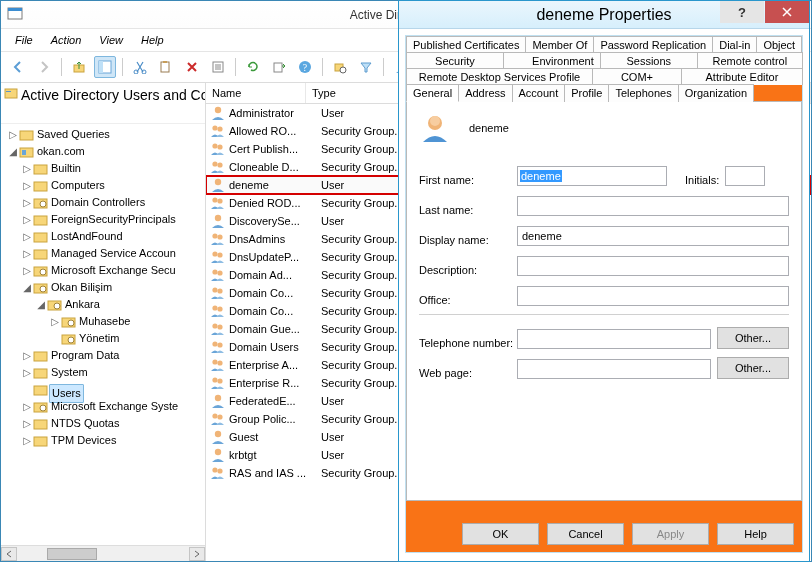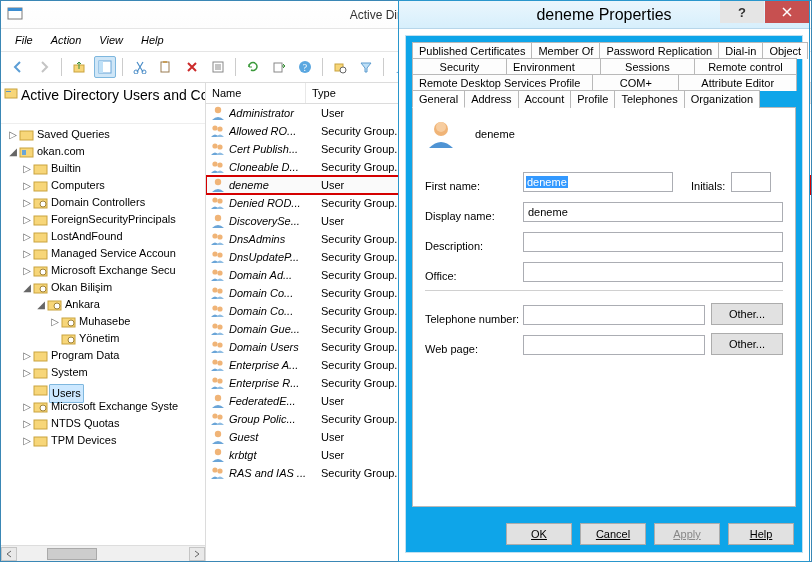--- a/index.html
+++ b/index.html
@@ -34,51 +34,51 @@
   .scrollbar-h .arr:last-child{margin-left:auto;}
 
   .list-panel { flex:1; position:relative;}
   .list-header { display:flex; background:#fff; border-bottom:1px solid #dcdcdc;}
   .list-header .col { padding:4px 6px; border-right:1px solid #e8e8e8;}
   .col-name{width:100px;}
   .col-type{flex:1;}
   .list-body { overflow:hidden;}
   .row { display:flex; align-items:center; height:18px; padding-left:4px;}
   .row .rico{width:16px;height:16px;margin-right:3px;flex:0 0 16px;}
-  .row .rname{width:92px; white-space:nowrap;overflow:hidden;text-overflow:ellipsis;font-style:italic;}
+  .row .rname{width:92px; white-space:nowrap;overflow:hidden;text-overflow:ellipsis;}
   .row .rtype{flex:1; white-space:nowrap;overflow:hidden;}
   .row.sel { outline:2px solid #d40000; outline-offset:-1px; background:#fafafa;}
 
   
   .dialog { position:absolute; left:398px; top:0; width:412px; height:562px; background:#fff; border:1px solid #2996cc; z-index:10;}
   .dlg-titlebar { height:28px; background:linear-gradient(#eaf6fd,#d7effc); border-bottom:1px solid #b7d6ea; display:flex; align-items:center; position:relative;}
   .dlg-title{ flex:1; text-align:center; font-size:16px; color:#000;}
   .dlg-btns{ position:absolute; right:0; top:0; display:flex;}
   .dlg-btn{ width:44px;height:22px; display:flex;align-items:center;justify-content:center; background:#e5e5e5; margin-left:1px;}
   .dlg-btn.help{background:#e5e5e5;}
   .dlg-btn.close{ background:#c75050; color:#fff;}
-  .dlg-inner{ border:1px solid #c0e0f0; margin:6px; background:#0ea5e9; height:calc(100% - 42px); padding:6px; position:relative;}
+  .dlg-inner{ border:1px solid #c0e0f0; margin:6px; background:#f97316; height:calc(100% - 42px); position:relative;}
   .tabstrip{ }
   .tabrow{ display:flex;}
   .tab{ font-size:11px; padding:2px 6px; border:1px solid #b9b9b9; background:#fdfdfd; border-bottom:none; margin-right:-1px; margin-bottom:-1px; position:relative; white-space:nowrap;}
   .tab.active{ background:#fff; z-index:2; border-bottom:1px solid #fff;}
   .tabs-panel{ border:1px solid #b9b9b9; background:#fff; height:400px; padding:10px 12px;}
   .user-head{ display:flex; align-items:center; gap:18px; margin-bottom:14px;}
   .user-head .uico{width:32px;height:32px;}
   .frow{ display:flex; align-items:flex-end; margin-bottom:8px; min-height:22px;}
   .frow label{ width:98px; font-size:11px;}
   .frow input[type=text]{ border:1px solid #abadb3; height:20px; padding:1px 4px; font-size:11px; font-family:inherit;}
   .inp-f{ flex:1;}
   .inp-s{ width:40px;}
   .hr{ border:0;border-top:1px solid #d0d0d0; margin:8px 0 12px;}
   .btn{ width:72px;height:22px;background:#e1e1e1;border:1px solid #acacac;font-size:11px;font-family:inherit;}
   .btn:disabled{color:#888;}
   .sel-text{ background:#3399ff; color:#fff; padding:0 1px;}
   .dlg-buttons{ position:absolute; bottom:-1px; right:8px; display:flex; gap:8px; padding:8px 0;}
-  .dlg-buttons .btn{width:66px;text-decoration:underline;}
+  .dlg-buttons .btn{width:77px;}
 </style>
 </head>
 <body>
 
 <div class="root">
 
   <div class="main-window">
     <div class="main-titlebar">
       <span class="ico">
         <svg viewBox="0 0 16 16">
@@ -672,26 +672,26 @@
       <div class="tabstrip">
         <div class="tabrow">
           <div class="tab">Published Certificates</div>
           <div class="tab">Member Of</div>
           <div class="tab">Password Replication</div>
           <div class="tab">Dial-in</div>
           <div class="tab">Object</div>
         </div>
         <div class="tabrow">
           <div class="tab" style="flex:1;text-align:center">Security</div>
-          <div class="tab" style="flex:1;text-align:left">Environment</div>
+          <div class="tab" style="flex:1;text-align:right">Environment</div>
           <div class="tab" style="flex:1;text-align:center">Sessions</div>
           <div class="tab" style="flex:1.1;text-align:center">Remote control</div>
         </div>
         <div class="tabrow">
-          <div class="tab" style="flex:1.6;text-align:left">Remote Desktop Services Profile</div>
+          <div class="tab" style="flex:1.6;text-align:center">Remote Desktop Services Profile</div>
           <div class="tab" style="flex:0.7;text-align:center">COM+</div>
           <div class="tab" style="flex:1;text-align:center">Attribute Editor</div>
         </div>
         <div class="tabrow">
           <div class="tab active">General</div>
           <div class="tab">Address</div>
           <div class="tab">Account</div>
           <div class="tab">Profile</div>
           <div class="tab">Telephones</div>
           <div class="tab">Organization</div>
@@ -712,20 +712,24 @@
 
         <div class="frow">
           <label>First name:</label>
           <span style="border:1px solid #abadb3;height:20px;width:150px;display:inline-flex;align-items:center;padding:0 2px">
               <span class="sel-text">deneme</span>
             </span>
           <label style="width:auto;margin:16px 6px 0 18px">Initials:</label>
           <input type="text" class="inp-s" value="" style="">
         </div>
         <div class="frow">
+          <label>Last name:</label>
+          <input type="text" class="inp-f" value="" style="">
+        </div>
+        <div class="frow">
           <label>Display name:</label>
           <input type="text" class="inp-f" value="deneme" style="">
         </div>
         <div class="frow">
           <label>Description:</label>
           <input type="text" class="inp-f" value="" style="">
         </div>
         <div class="frow">
           <label>Office:</label>
           <input type="text" class="inp-f" value="" style="">

